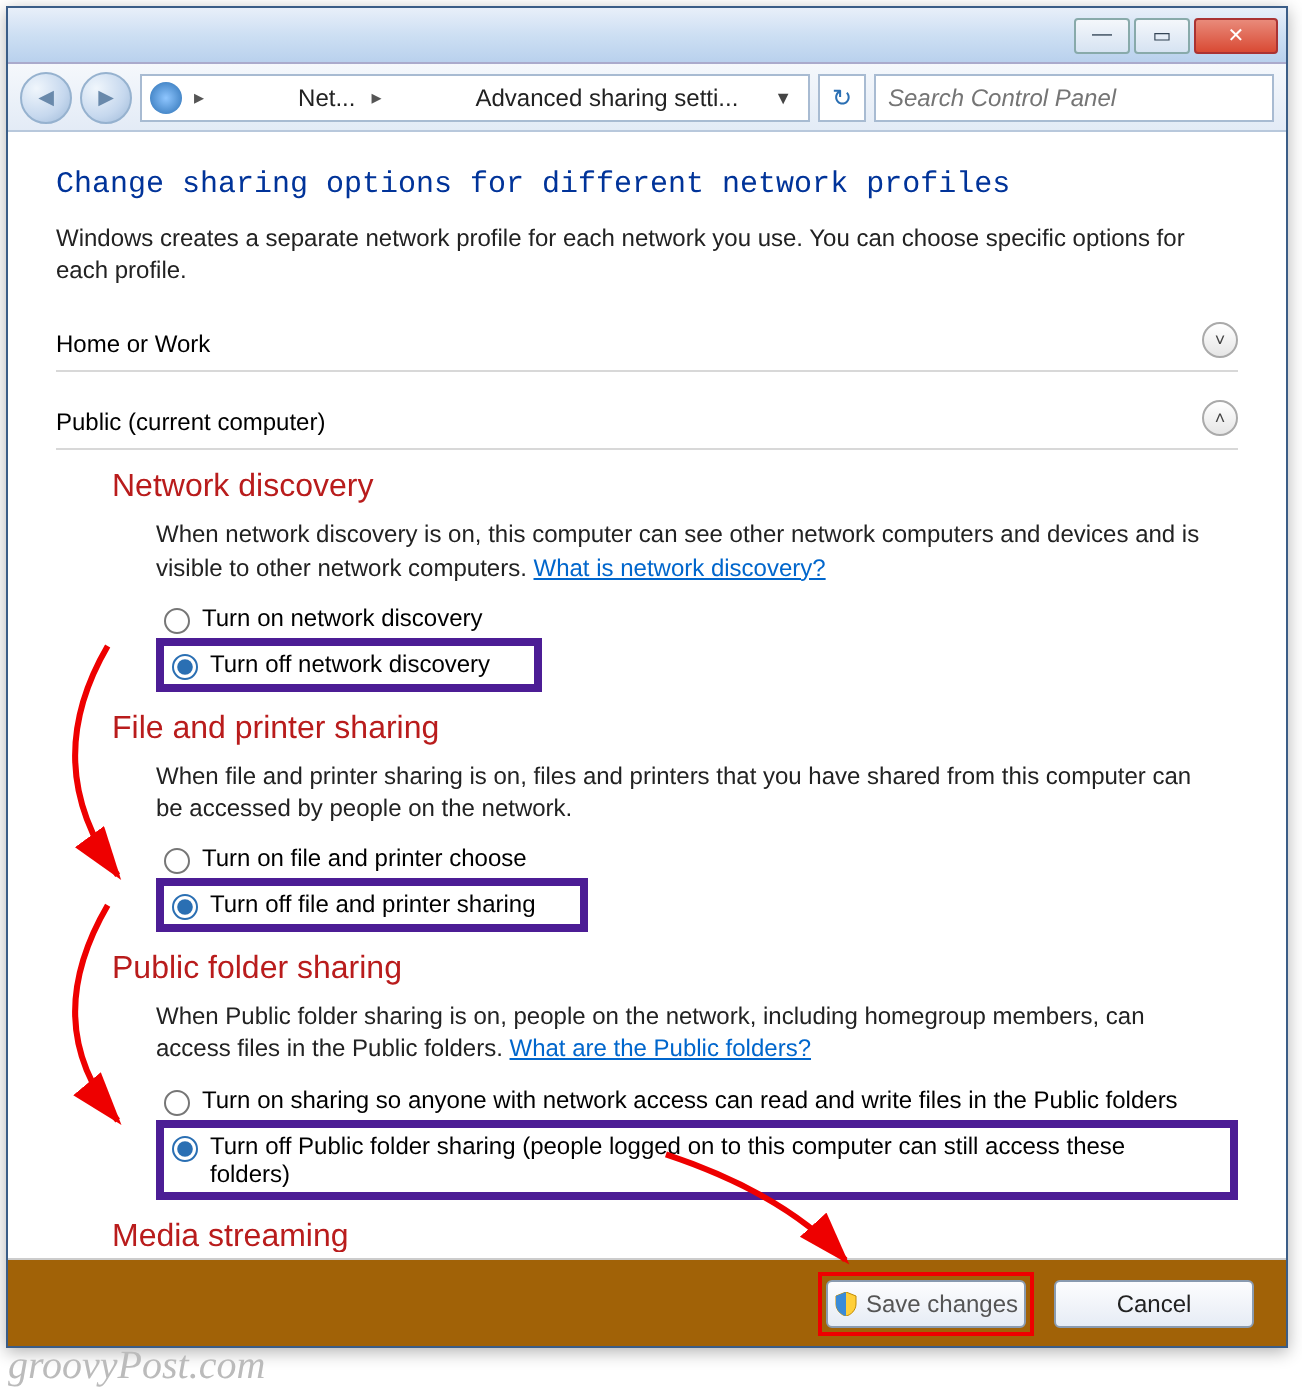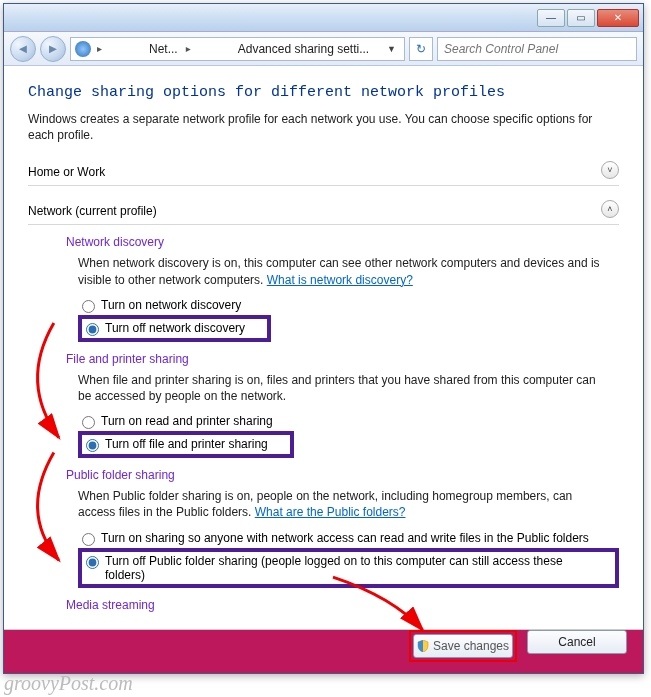--- a/index.html
+++ b/index.html
@@ -128,23 +128,23 @@
   .profile-hdr .chev {
     margin-left:auto;
     width:18px;height:18px;
     border-radius:50%;
     border:1px solid #aaa;
     background: linear-gradient(#fff,#e6e6e6);
     display:flex;align-items:center;justify-content:center;
     font-size:9px;color:#444;
   }
   .section-title {
-    margin: 10px 0 6px 38px;
-    font-size:12px;
-    color:#6d28d9;
+    margin: 10px 0 6px 28px;
+    font-size:16px;
+    color:#b91c1c;
   }
   .section-body {
     margin: 0 10px 8px 50px;
     font-size:12px;
     color:#222;
     line-height:1.35;
   }
   .section-body a { color:#0066cc; text-decoration: underline; }
   .radio-group { margin: 6px 0 2px 50px; }
   .radio-row {
@@ -160,24 +160,24 @@
     accent-color: #2a6fb3;
   }
   .boxed {
     border: 4px solid #4c1d95;
     padding: 2px 22px 2px 4px;
   }
   .footer {
     position:absolute;
     bottom:0; left:0; right:0;
     height: 44px;
-    background: #be185d;
+    background: #a16207;
     border-top: 1px solid #ccc;
     display:flex;
-    align-items:flex-start;
+    align-items:center;
     justify-content:flex-end;
     gap: 10px;
     padding: 0 16px;
   }
   .btn {
     min-width: 100px;
     height: 24px;
     border:1px solid #8a9bb0;
     background: linear-gradient(#fdfdfe,#e6ecf5);
     border-radius: 3px;
@@ -239,21 +239,21 @@
   <div class="content">
     <h1>Change sharing options for different network profiles</h1>
     <div class="intro">Windows creates a separate network profile for each network you use. You can choose specific options for each profile.</div>
 
     <div class="profile-hdr">
       <span>Home or Work</span>
       <span class="chev">˅</span>
     </div>
 
     <div class="profile-hdr" style="margin-top:10px">
-      <span>Network (current profile)</span>
+      <span>Public (current computer)</span>
       <span class="chev">˄</span>
     </div>
 
     <div class="section-title">Network discovery</div>
     <div class="section-body">
       <span>When network discovery is on, this computer can see other network computers and devices and is visible to other network computers. </span><a href="#">What is network discovery?</a>
     </div>
     <div class="radio-group">
       <label class="radio-row">
         <input type="radio" name="nd" style="">
@@ -265,21 +265,21 @@
           <span>Turn off network discovery</span>
         </label>
       </div>
     </div>
 
     <div class="section-title">File and printer sharing</div>
     <div class="section-body">When file and printer sharing is on, files and printers that you have shared from this computer can be accessed by people on the network.</div>
     <div class="radio-group">
       <label class="radio-row">
         <input type="radio" name="fp" style="">
-        <span>Turn on read and printer sharing</span>
+        <span>Turn on file and printer choose</span>
       </label>
       <div class="boxed" style="display:inline-block">
         <label class="radio-row" style="padding:0">
           <input type="radio" name="fp" checked="" style="">
           <span>Turn off file and printer sharing</span>
         </label>
       </div>
     </div>
 
     <div class="section-title">Public folder sharing</div>

